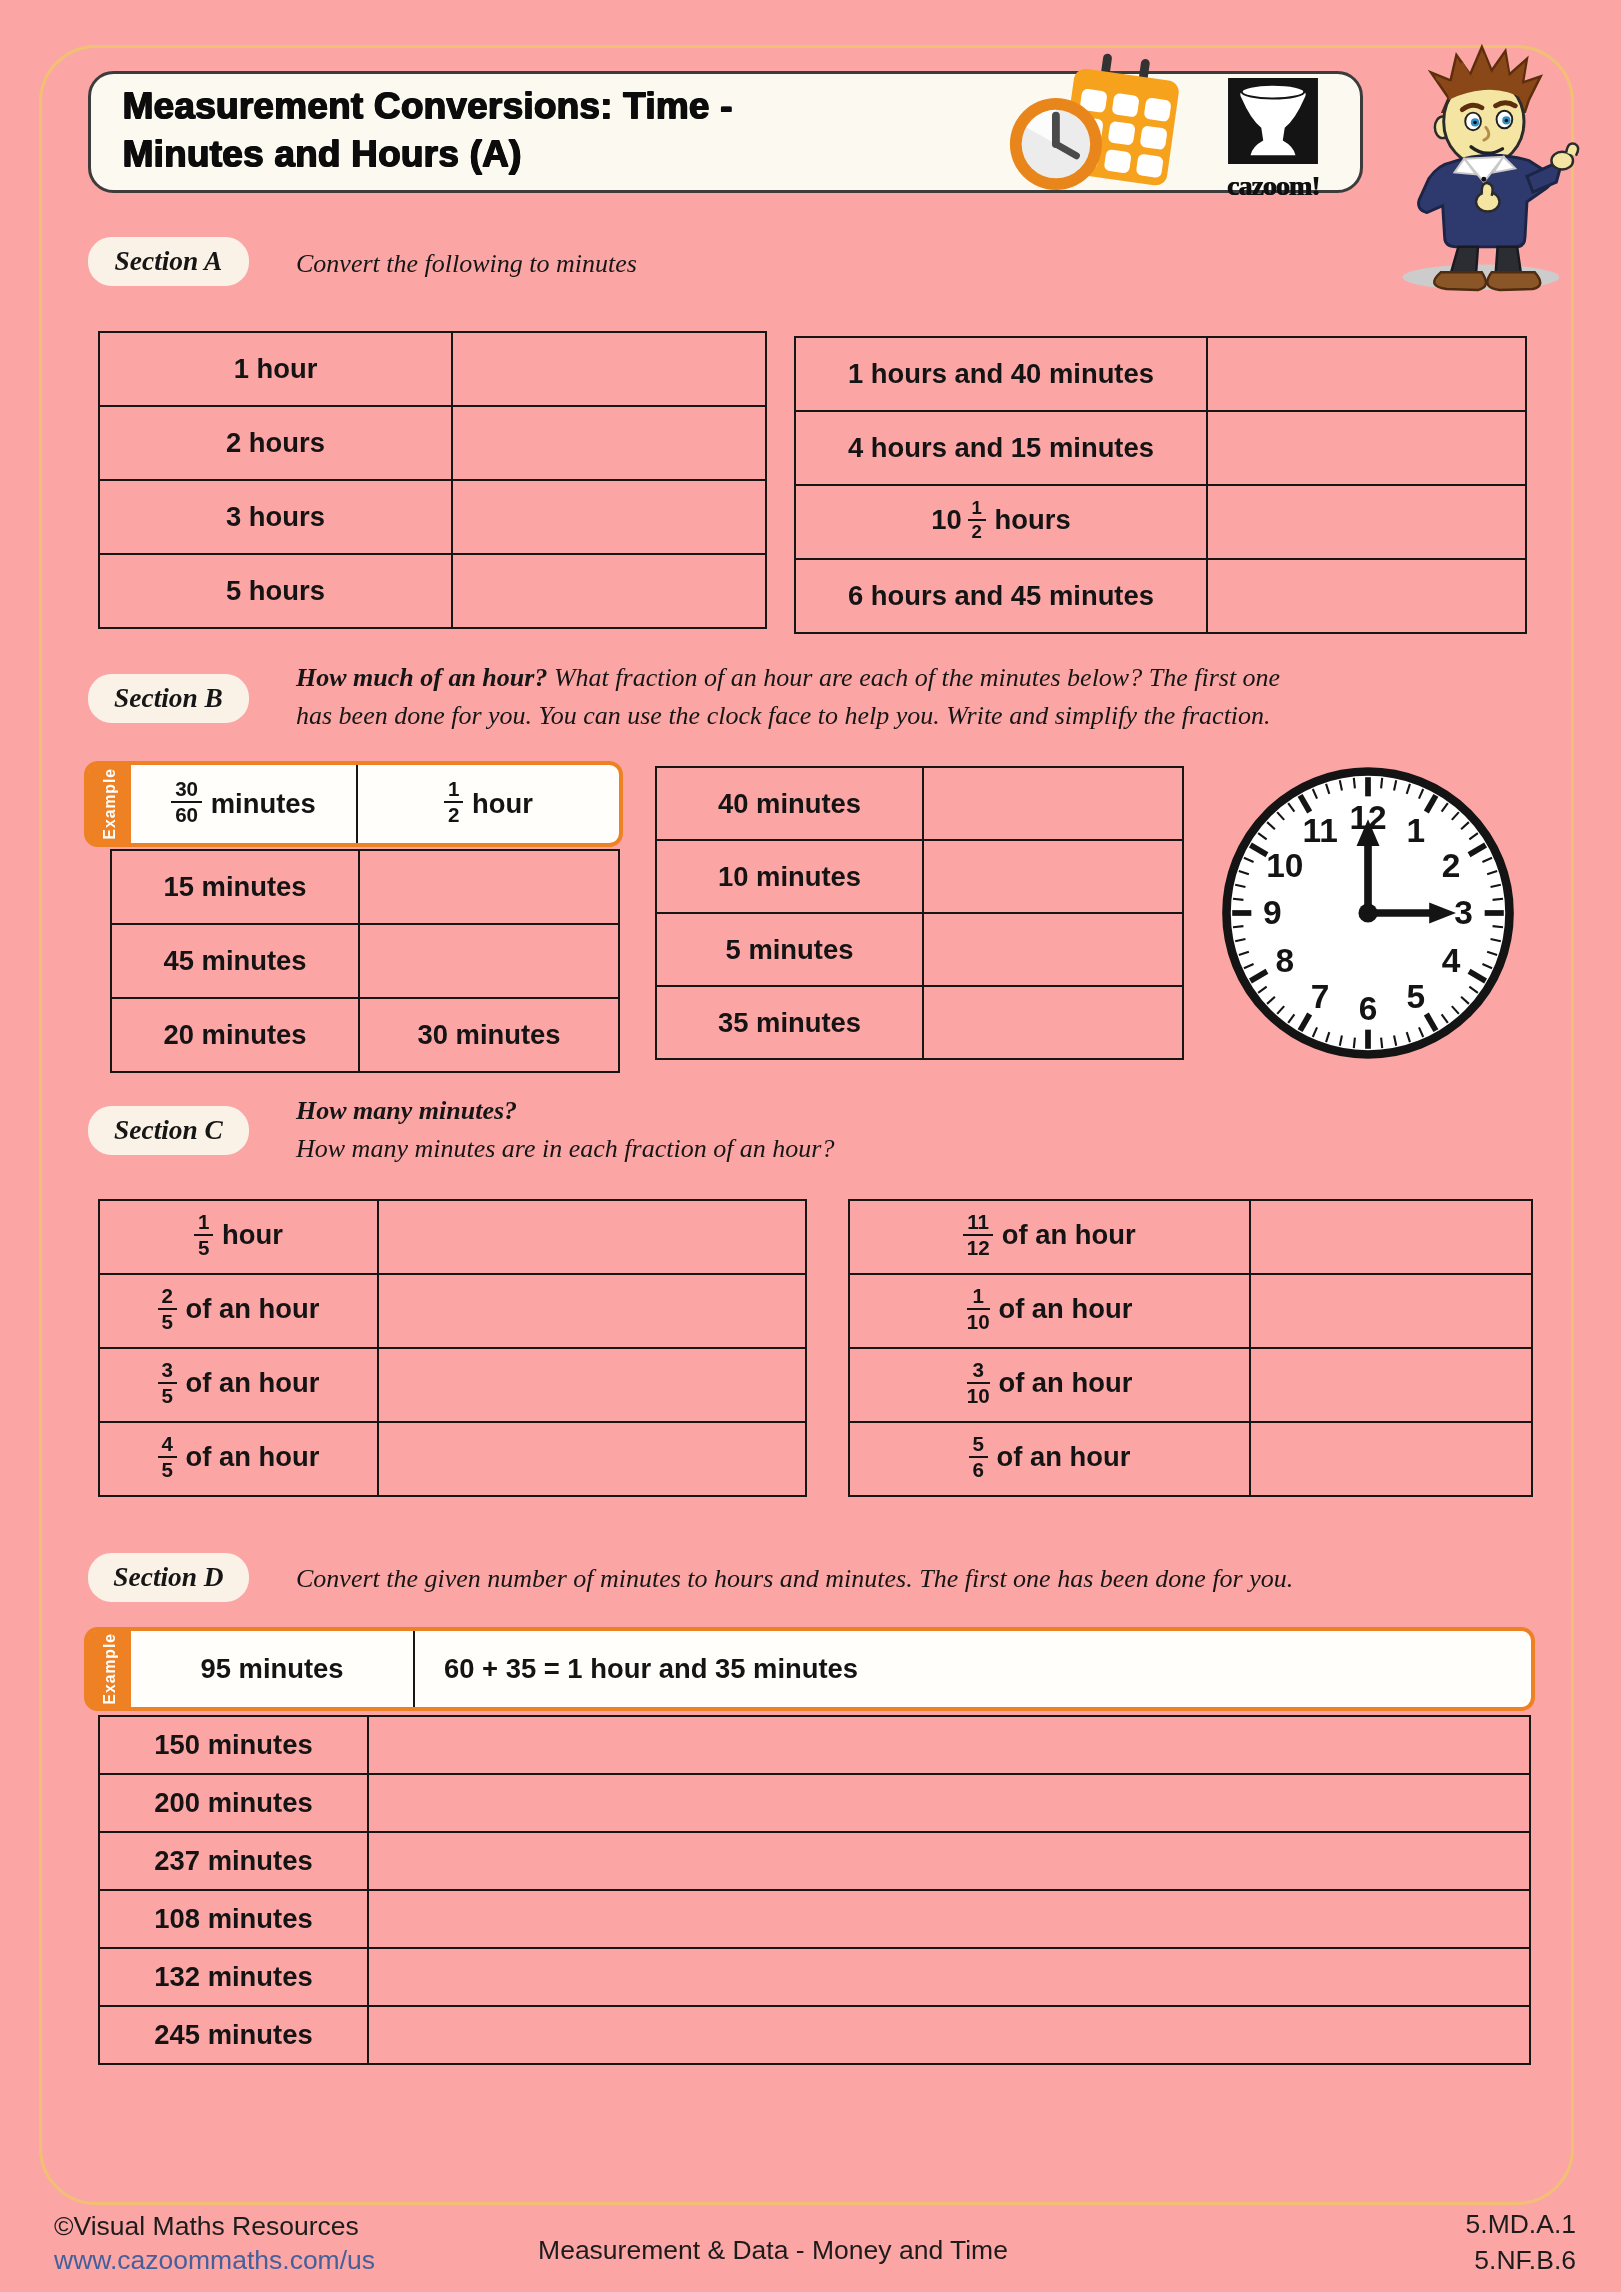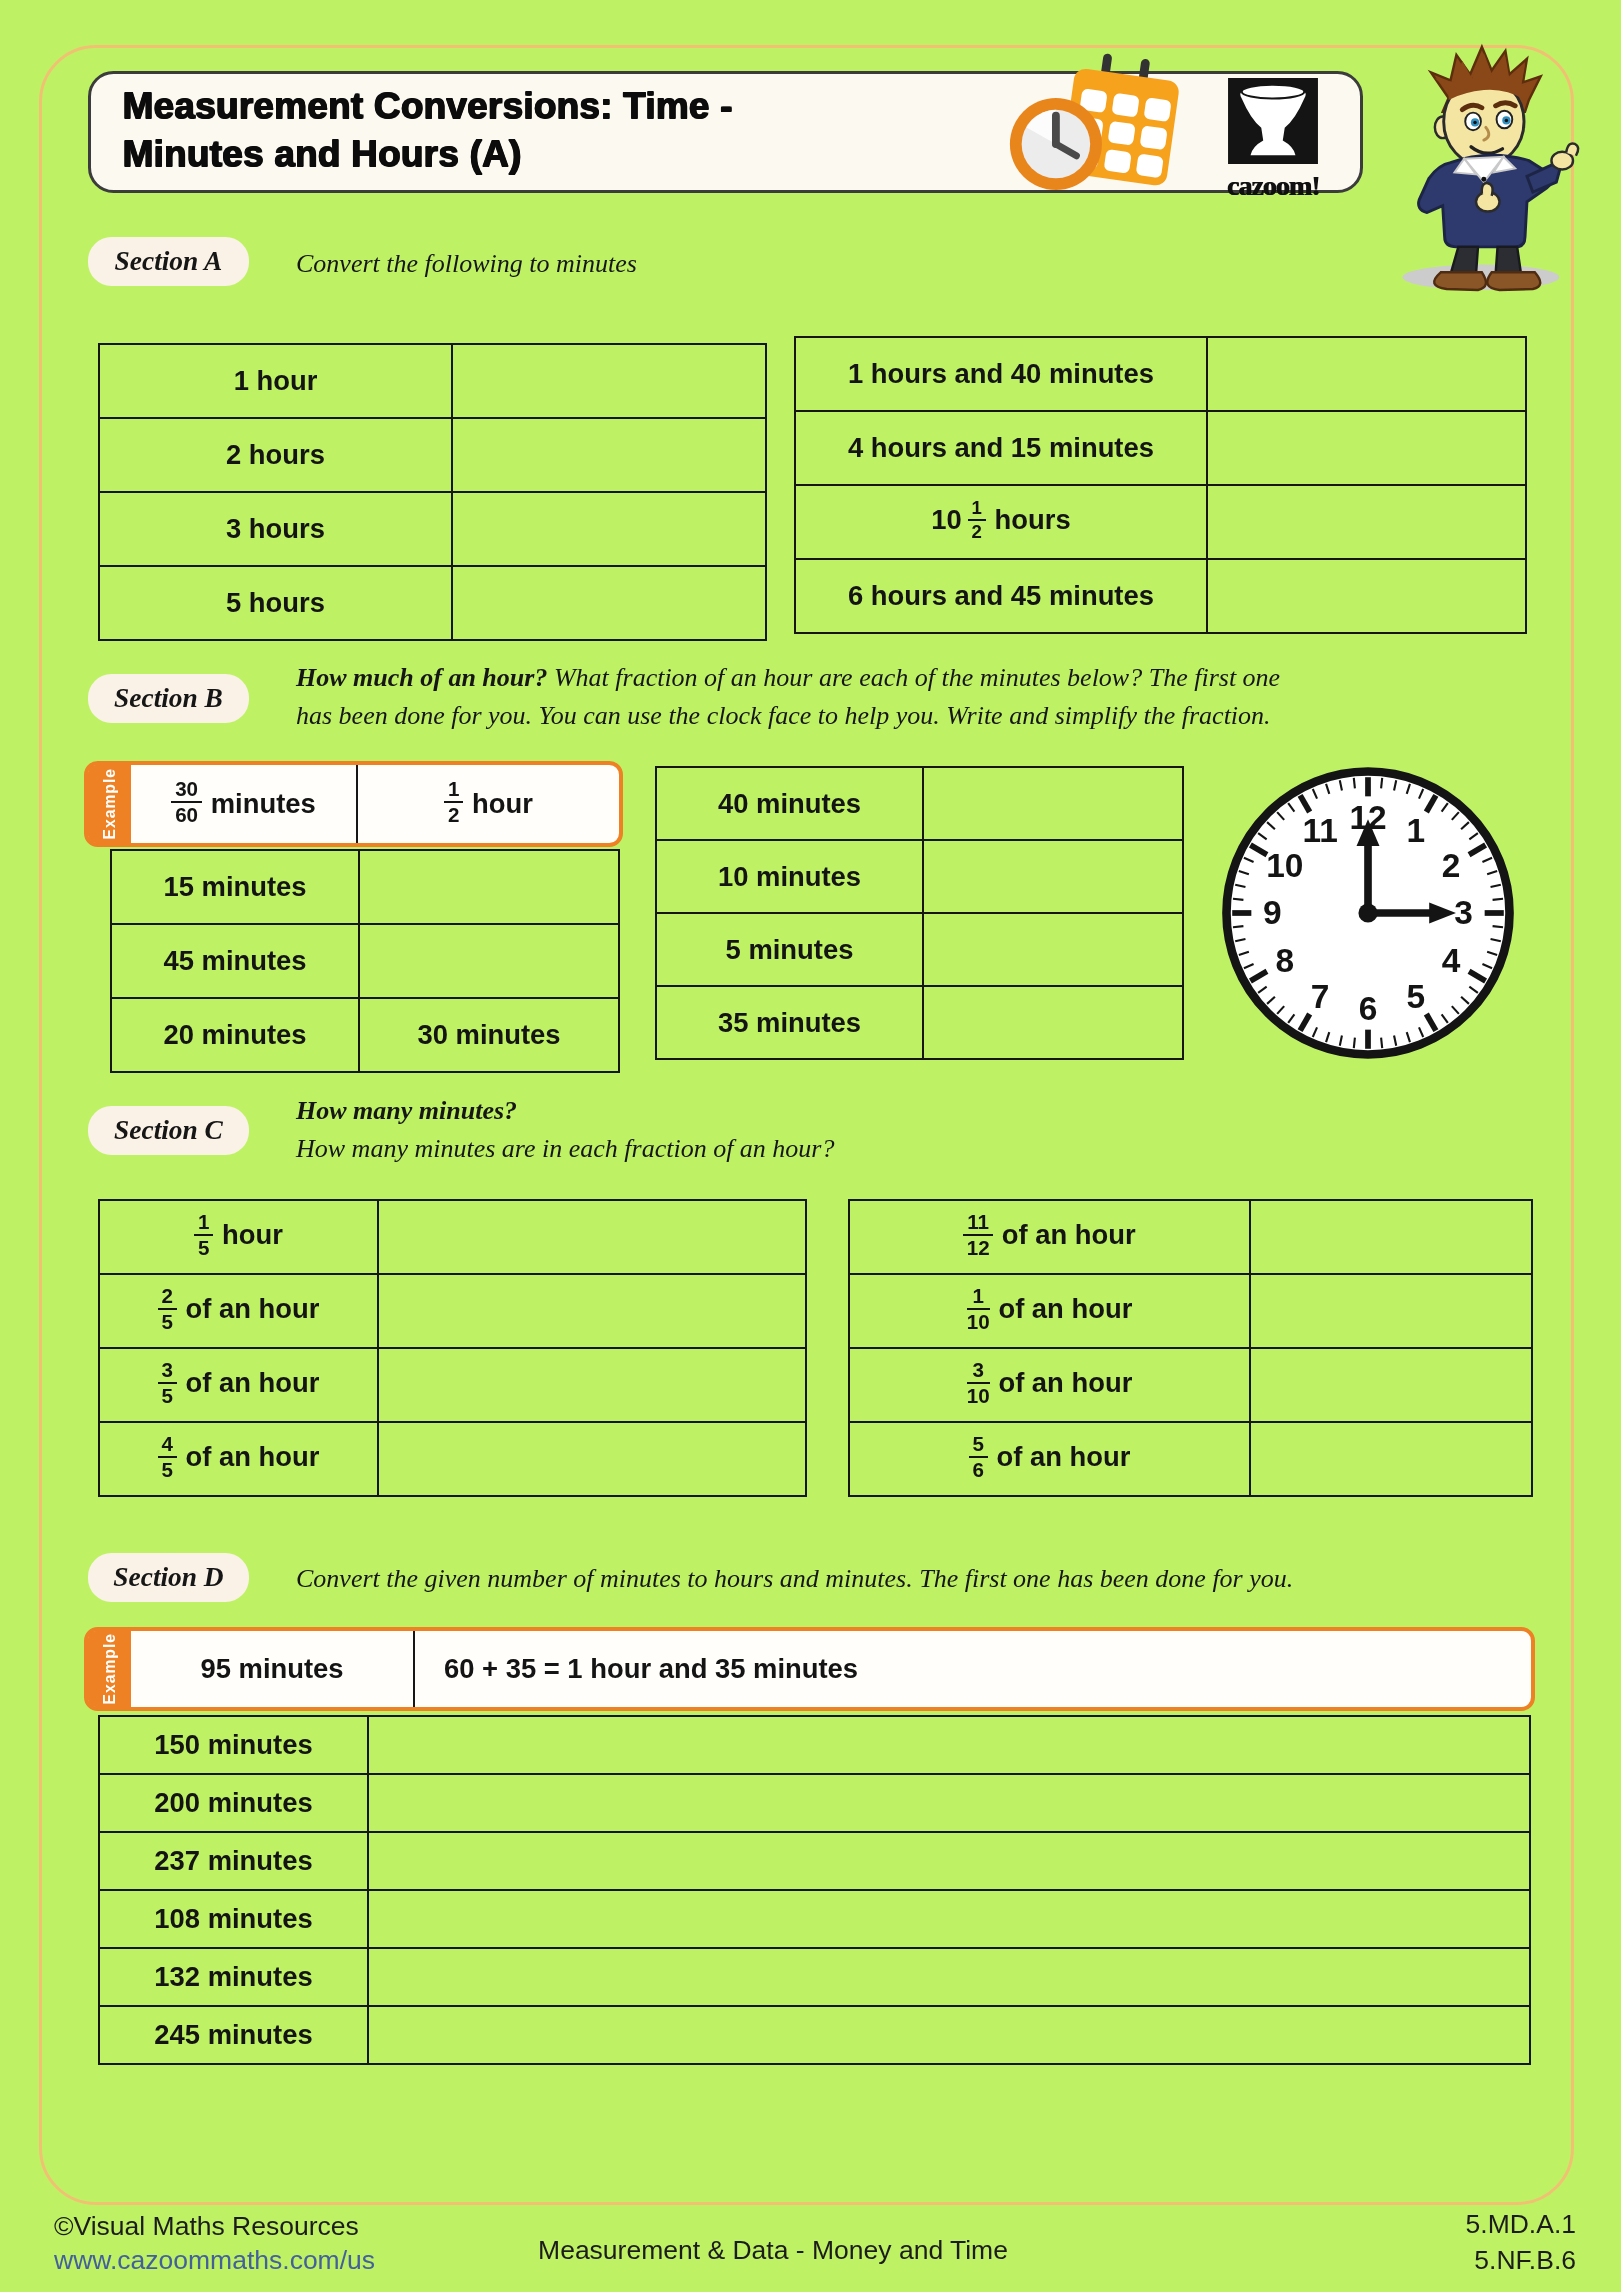--- a/index.html
+++ b/index.html
@@ -1,16 +1,16 @@
 <!DOCTYPE html>
 <html><head>
 <meta charset="utf-8">
 <style>
   html,body{margin:0;padding:0;background:#ffffff;}
-  .sheet{position:relative;width:1621px;height:2293px;background:#bef264;overflow:hidden;
+  .sheet{position:relative;width:1621px;height:2293px;background:#fca5a5;overflow:hidden;
          font-family:"Liberation Sans",sans-serif;color:#141414;}
   .frame{position:absolute;left:39px;top:45px;width:1529px;height:2154px;
          border:3.9px solid #f1c173;border-radius:57px;}
   .hdr{position:absolute;left:88px;top:71px;width:1269px;height:116px;background:#fcf9f1;
        border:3.9px solid #3c3c3c;border-radius:25.5px;}
   .title{position:absolute;left:122px;top:82px;font-size:37px;font-weight:bold;line-height:48px;
          color:#0c0c0c;letter-spacing:0.2px;
          text-shadow:1.3px 0 #0c0c0c,0 1.1px #0c0c0c,1.3px 1.1px #0c0c0c;}
   .pill{position:absolute;width:161px;height:49px;background:#fbf2e7;border-radius:23.5px;
         display:flex;align-items:center;justify-content:center;
@@ -18,21 +18,21 @@
   #pill-a{left:88px;top:237px;} #pill-b{left:88px;top:674px;}
   #pill-c{left:88px;top:1106px;} #pill-d{left:88px;top:1553px;}
   .desc{position:absolute;font-family:"Liberation Serif",serif;font-style:italic;font-size:26px;
         color:#161616;line-height:38px;}
   .desc .lead{font-weight:bold;}
   #desc-a{left:296px;top:245px;} #desc-b{left:296px;top:659px;width:1264px;}
   #desc-c{left:296px;top:1092px;} #desc-d{left:296px;top:1560px;}
   .wtable{position:absolute;border-collapse:collapse;table-layout:fixed;}
   .wtable td{border:2.9px solid #161616;text-align:center;vertical-align:middle;
              font-weight:bold;font-size:27.4px;color:#141414;padding:0;}
-  #t-a-left{left:98px;top:343px;width:667px;}  #t-a-left tr{height:74px;}
+  #t-a-left{left:98px;top:331px;width:667px;}  #t-a-left tr{height:74px;}
   #t-a-right{left:794px;top:336px;width:730px;} #t-a-right tr{height:74px;}
   #t-b-left{left:110px;top:849px;width:508px;}  #t-b-left tr{height:74px;}
   #t-b-mid{left:655px;top:766px;width:526px;}   #t-b-mid tr{height:73px;}
   #t-c-left{left:98px;top:1199px;width:708px;} #t-c-left tr{height:74px;}
   #t-c-right{left:848px;top:1199px;width:683px;}#t-c-right tr{height:74px;}
   #t-d{left:98px;top:1715px;width:1431px;}     #t-d tr{height:58px;}
   .exbox{position:absolute;border:4.9px solid #ee8123;border-radius:13.7px;display:flex;
          align-items:stretch;background:#fffefa;}
   #ex-b{left:84px;top:761px;width:531px;height:78px;}
   #ex-d{left:84px;top:1627px;width:1443px;height:76px;}

